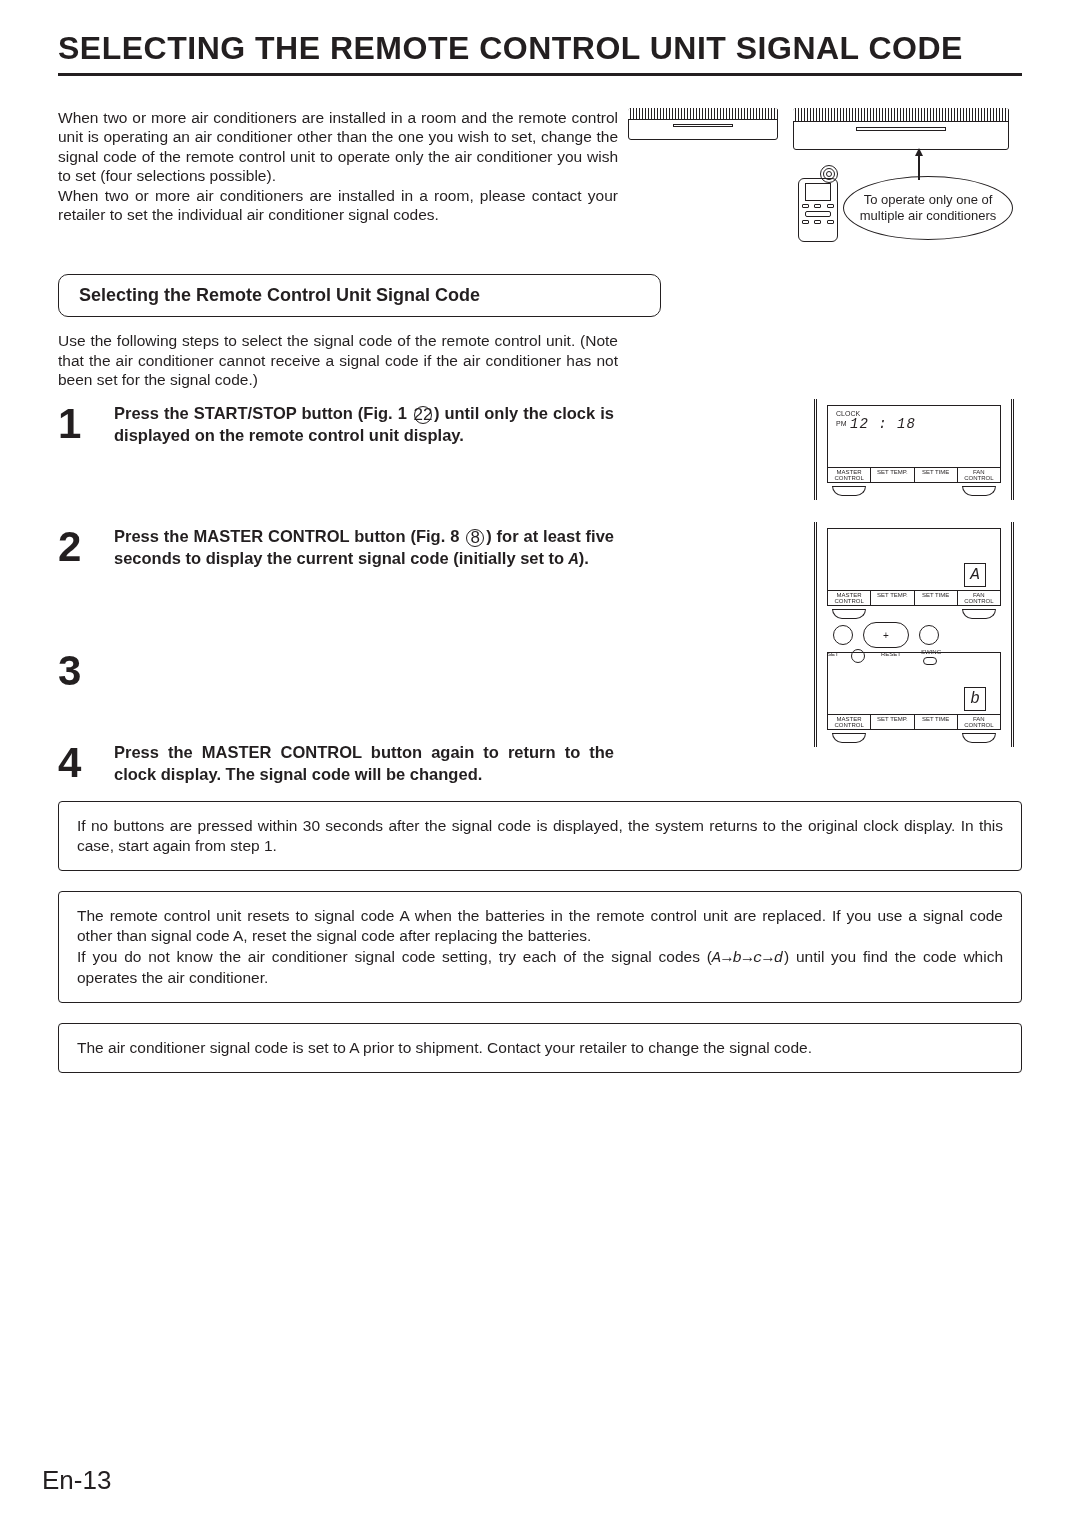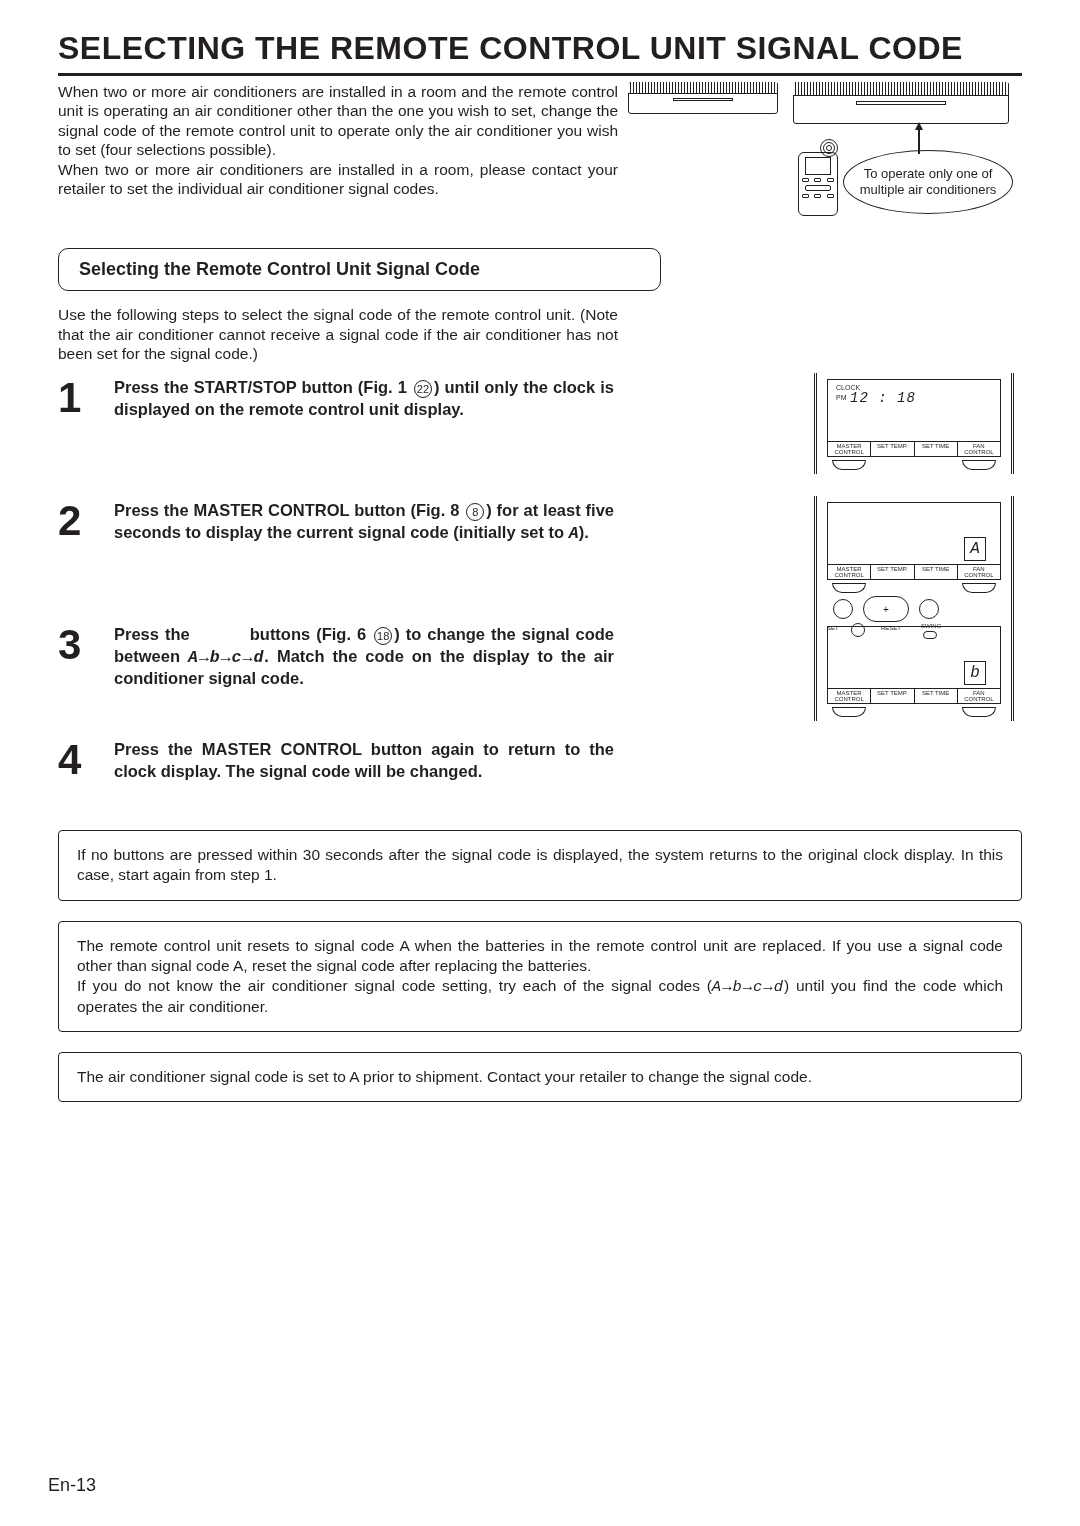--- a/index.html
+++ b/index.html
@@ -1,20 +1,20 @@
 <!DOCTYPE html>
 <html><head>
 <meta charset="utf-8">
 <style>
   * { box-sizing: border-box; margin: 0; padding: 0; }
   html, body { width: 1080px; height: 1526px; background: #fff; font-family: Arial, Helvetica, sans-serif; color: #231f20; }
   .page { position: relative; width: 1080px; height: 1526px; padding: 30px 58px 40px 58px; }
   .title { font-size: 32px; font-weight: bold; letter-spacing: 0.5px; }
   .title-rule { border: none; border-top: 3px solid #231f20; margin-top: 6px; }
-  .intro-row { display: flex; margin-top: 6px; }
+  .intro-row { display: flex; margin-top: 32px; }
   .intro-text { width: 560px; font-size: 15.5px; line-height: 1.25; text-align: justify; }
   .intro-figs { flex: 1; position: relative; }
   .ac-small { position:absolute; left:10px; top:0; width:150px; height:32px; border:1.5px solid #231f20; border-radius:3px; }
   .ac-small .louvers { height:12px; border-bottom:1.5px solid #231f20; background: repeating-linear-gradient(90deg,#fff 0 2px,#231f20 2px 3px); margin:-1px -1px 0 -1px; border-top-left-radius:3px; border-top-right-radius:3px;}
   .ac-small .slot { margin:4px auto 0; width:60px; height:3px; border:1px solid #231f20;}
   .ac-big { position:absolute; left:175px; top:0; width:216px; height:42px; border:1.5px solid #231f20; border-radius:3px;}
   .ac-big .louvers { height:14px; border-bottom:1.5px solid #231f20; background: repeating-linear-gradient(90deg,#fff 0 2px,#231f20 2px 3px); margin:-1px -1px 0 -1px; border-top-left-radius:3px; border-top-right-radius:3px;}
   .ac-big .slot { margin:5px auto 0; width:90px; height:4px; border:1.5px solid #231f20;}
   .leader { position:absolute; left:300px; top:42px; width:1.5px; height:30px; background:#231f20;}
   .leader::after{content:"";position:absolute;left:-3px;top:-2px;border-left:4px solid transparent;border-right:4px solid transparent;border-bottom:8px solid #231f20;}
@@ -29,24 +29,24 @@
   .section-label-wrap { margin-top: 50px; }
   .section-label { display:inline-block; border:1.5px solid #231f20; border-radius:10px; padding:10px 180px 10px 20px; font-size:18px; font-weight:bold;}
   .sub-intro { margin-top:14px; font-size:15.5px; line-height:1.25; max-width:560px; text-align:justify;}
   .steps { margin-top: 14px; }
   .step { display:flex; align-items:flex-start; margin-top: 10px; min-height:auto;}
   .step-num { width:56px; font-size:42px; font-weight:bold; line-height:1; color:#231f20; flex-shrink:0; text-align:left;}
   .step-text { width:500px; font-size:16.5px; font-weight:bold; line-height:1.3; text-align:justify;}
   .step-fig-col { flex:1; position:relative; }
   .step-gap { height: 70px; }
   .step-gap-sm { height: 40px; }
-  .notes { margin-top: 48px; }
+  .notes { margin-top: 16px; }
   .note-box { border:1.5px solid #231f20; border-radius:4px; padding:14px 18px; font-size:15.5px; line-height:1.3; margin-bottom:20px; text-align:justify;}
-  .page-num { position:absolute; left:48px; bottom:30px; font-size:18px;}
-  .circled { display:inline-flex; align-items:center; justify-content:center; width:18px; height:18px; border:1.2px solid #231f20; border-radius:50%; font-size:11px; font-weight:normal; vertical-align:middle; margin:0 2px;}
+  .page-num { position:absolute; left:42px; bottom:30px; font-size:26px;}
+  .circled { display:inline-flex; align-items:center; justify-content:center; width:18px; height:18px; border:1.2px solid #231f20; border-radius:50%; font-size:17px; font-weight:normal; vertical-align:middle; margin:0 2px;}
   .code-chain { font-family: 'Courier New', monospace; letter-spacing:1px;}
   
   .lcd { position:absolute; right:8px; width:200px; }
   .lcd-outer { border-left:3px double #231f20; border-right:3px double #231f20; padding:6px 10px 4px;}
   .lcd-screen { border:1.5px solid #231f20; height:78px; position:relative;}
   .lcd-labels { display:flex; border-top:1px solid #231f20;}
   .lcd-labels div{flex:1;border-right:1px solid #231f20;text-align:center;font-size:6px;line-height:1.05;padding:1px 0;}
   .lcd-labels div:last-child{border-right:none;}
   .lcd-btn-row{display:flex;justify-content:space-around;margin-top:3px;}
   .lcd-btn{width:34px;height:10px;border:1.2px solid #231f20;border-radius:0 0 10px 10px;}
@@ -180,23 +180,20 @@
             <div class="round" style="left:96px;top:32px;width:14px;height:8px;border-radius:4px;"></div>
           </div>
         </div>
       </div>
     </div>
   </div>
   <div class="step-gap"></div>
 
   <div class="step step3">
     <div class="step-num">3</div>
-    <div class="step-text">
-      <span style="white-space:pre;">Press the          buttons (Fig. 6 </span><span class="circled">18</span><span>) to change the signal code between </span><span class="mono code-chain">A→b→c→d</span><span>. Match the code on the display to the air conditioner signal code.</span>
-    </div>
     <div class="step-fig-col">
       <div class="lcd">
         <div class="lcd-outer">
           <div class="lcd-screen">
             <div class="code-letter">b</div>
             <div class="lcd-labels" style="position:absolute;left:0;right:0;bottom:0;">
               <div>MASTER CONTROL</div>
               <div>SET TEMP.</div>
               <div>SET TIME</div>
               <div>FAN CONTROL</div>

